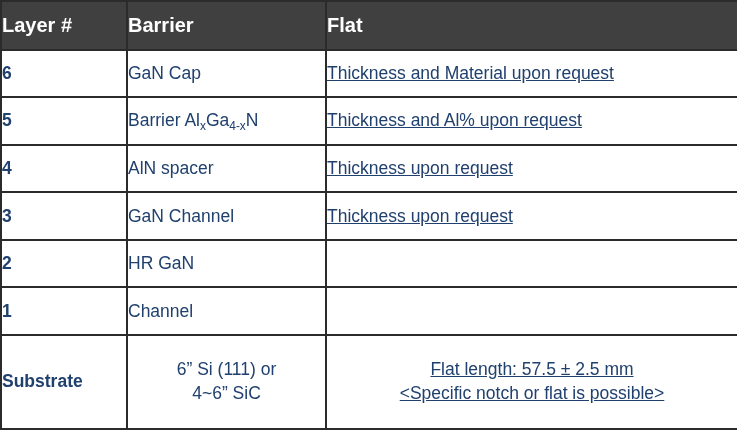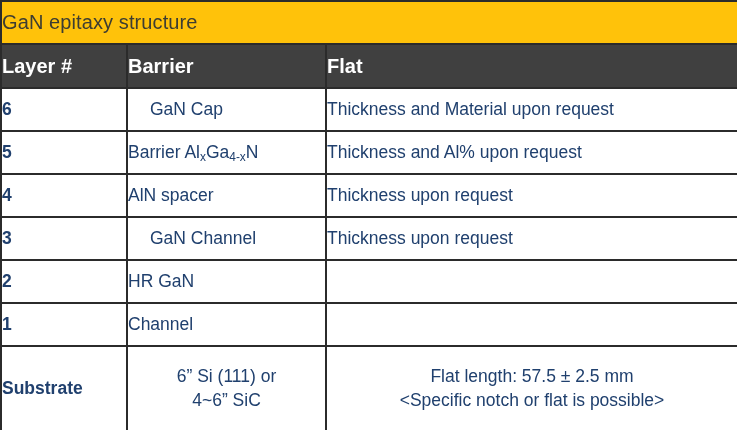--- a/index.html
+++ b/index.html
@@ -68,24 +68,24 @@
     height: 43px;
   }
   .col-layer {
     font-weight: bold;
     padding-left: 13px;
   }
   .col-material {
     padding-left: 12px;
   }
   .col-material.indent {
-    padding-left: 22px;
   }
   .col-note {
     padding-left: 12px;
+    text-decoration: underline;
   }
 
   
   .row-substrate td {
     height: 85px;
     vertical-align: middle;
   }
   .row-substrate .col-layer {
     font-weight: bold;
     border-radius: 17px;
@@ -109,23 +109,20 @@
 <body>
 
 <div class="table-wrap">
   <table class="epi">
     <colgroup>
       <col style="width:126px">
       <col style="width:199px">
       <col style="width:412px">
     </colgroup>
     <tbody>
-      <tr>
-        <td class="title-cell" colspan="3">GaN epitaxy structure</td>
-      </tr>
 
       <tr>
         <th class="hdr">Layer #</th>
         <th class="hdr">Barrier</th>
         <th class="hdr">Flat</th>
       </tr>
 
       <tr class="body-row">
         <td class="col-layer">6</td>
         <td class="col-material indent">

